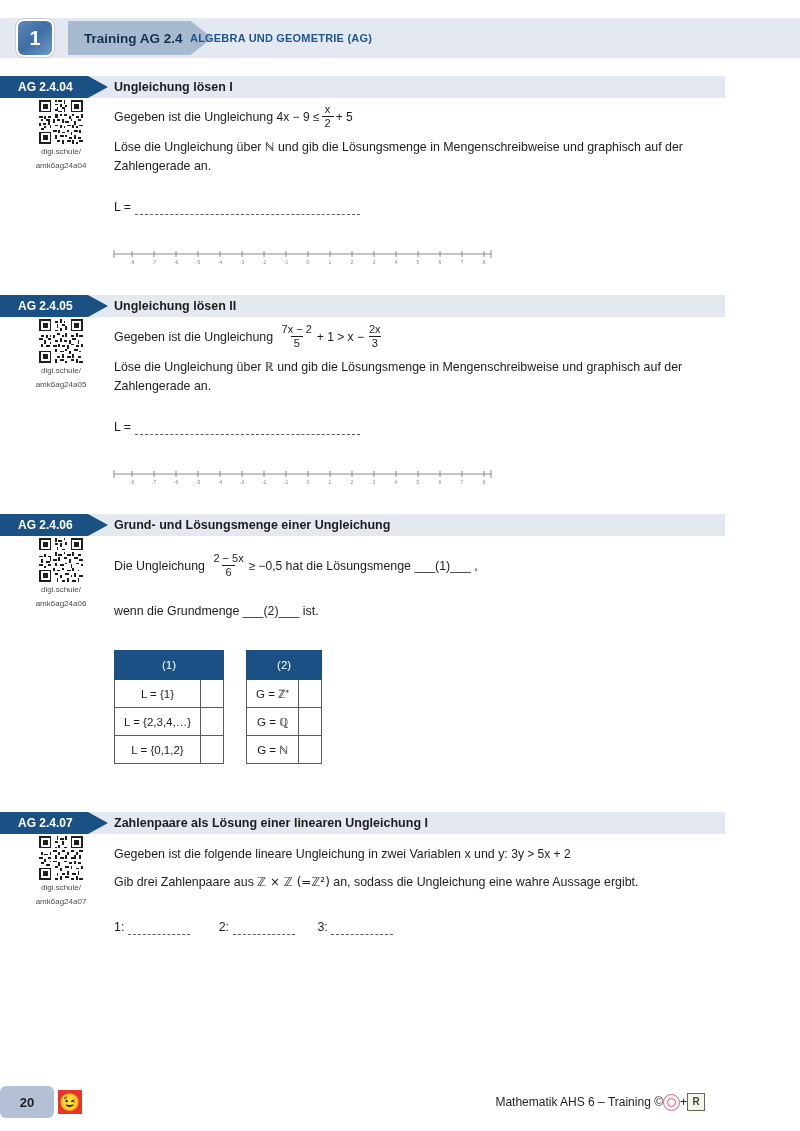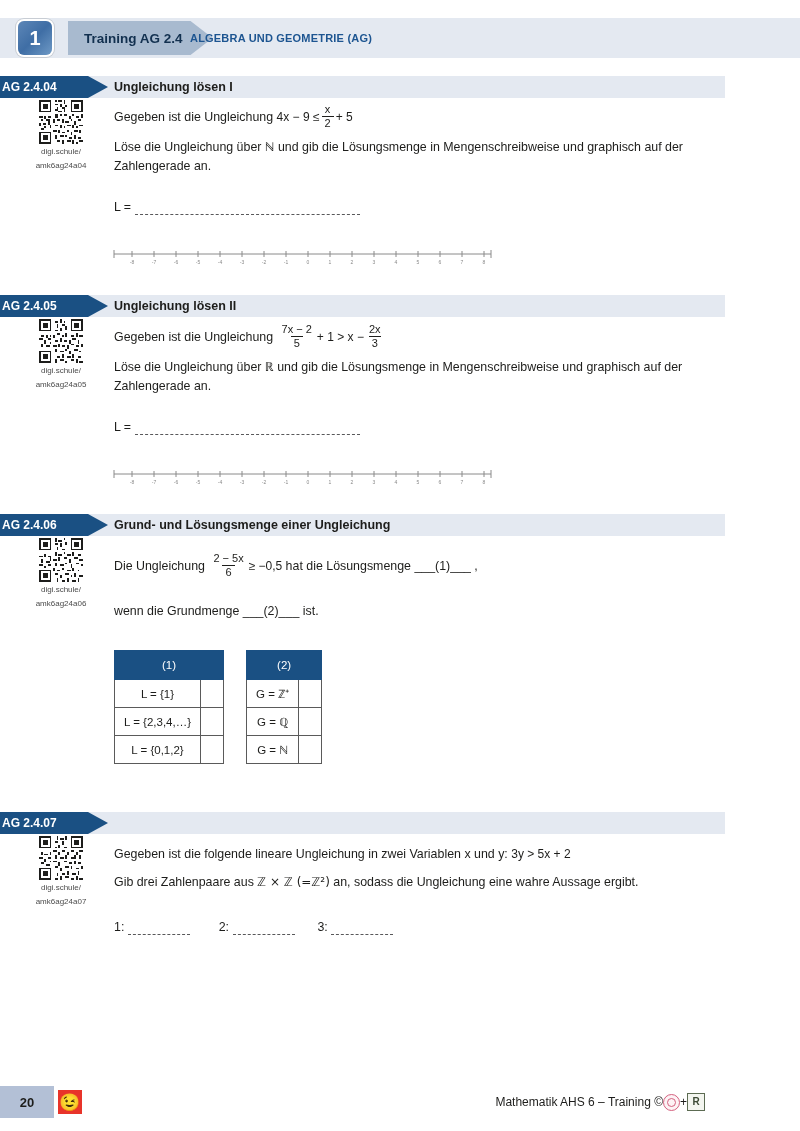--- a/index.html
+++ b/index.html
@@ -84,21 +84,21 @@
     position: absolute;
     left: 0; top: 0;
     height: 22px;
     width: 108px;
     background: #1a5083;
     color: #ffffff;
     font-size: 12px;
     font-weight: bold;
     display: flex;
     align-items: center;
-    padding-left: 2px;
+    padding-left: 18px;
     box-sizing: border-box;
     clip-path: polygon(0 0, 88px 0, 108px 50%, 88px 100%, 0 100%);
   }
   .ex-title {
     position: absolute;
     left: 114px; top: 0;
     height: 22px;
     display: flex;
     align-items: center;
     font-size: 12.5px;
@@ -219,20 +219,21 @@
     position: absolute;
     left: 0; top: 0;
     width: 54px; height: 32px;
     background: #b3c0d6;
     display: flex;
     align-items: center;
     justify-content: center;
     font-size: 13px;
     font-weight: bold;
     color: #1d1d1b;
+    border-radius: 6px;
   }
   .smiley {
     position: absolute;
     left: 58px; top: 4px;
     width: 24px; height: 24px;
     background: #e8342a;
     display: flex;
     align-items: center;
     justify-content: center;
     font-size: 17px;
@@ -721,20 +722,21 @@
         <td>G = ℕ</td>
         <td class="pick"></td>
       </tr>
     </tbody>
   </table>
 </div>
 
 <div class="exercise" style="top:812px;">
   <div class="ex-bar">
     <div class="ex-tag">AG 2.4.07</div>
+    <div class="ex-title">Zahlenpaare als Lösung einer linearen Ungleichung I</div>
   </div>
 </div>
 
 <div class="qr-block" style="top:836px;">
   <svg class="qr-img" viewBox="0 0 25 25" shape-rendering="crispEdges">
     <rect width="25" height="25" fill="#ffffff"></rect>
     <g fill="#1d1d1b">
       <rect x="0" y="0" width="7" height="7"></rect>
         <rect x="1" y="1" width="5" height="5" fill="#fff"></rect>
         <rect x="2" y="2" width="3" height="3"></rect>

